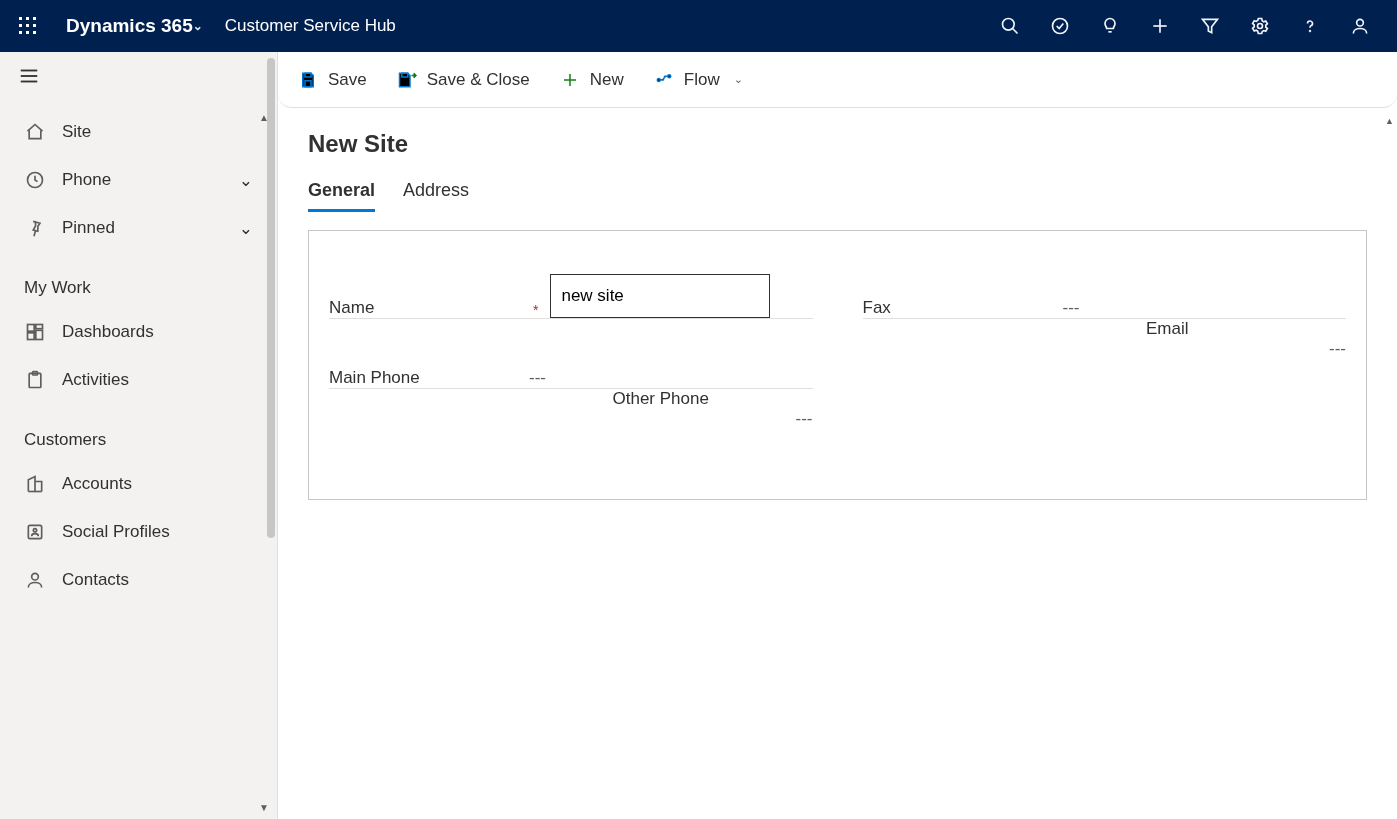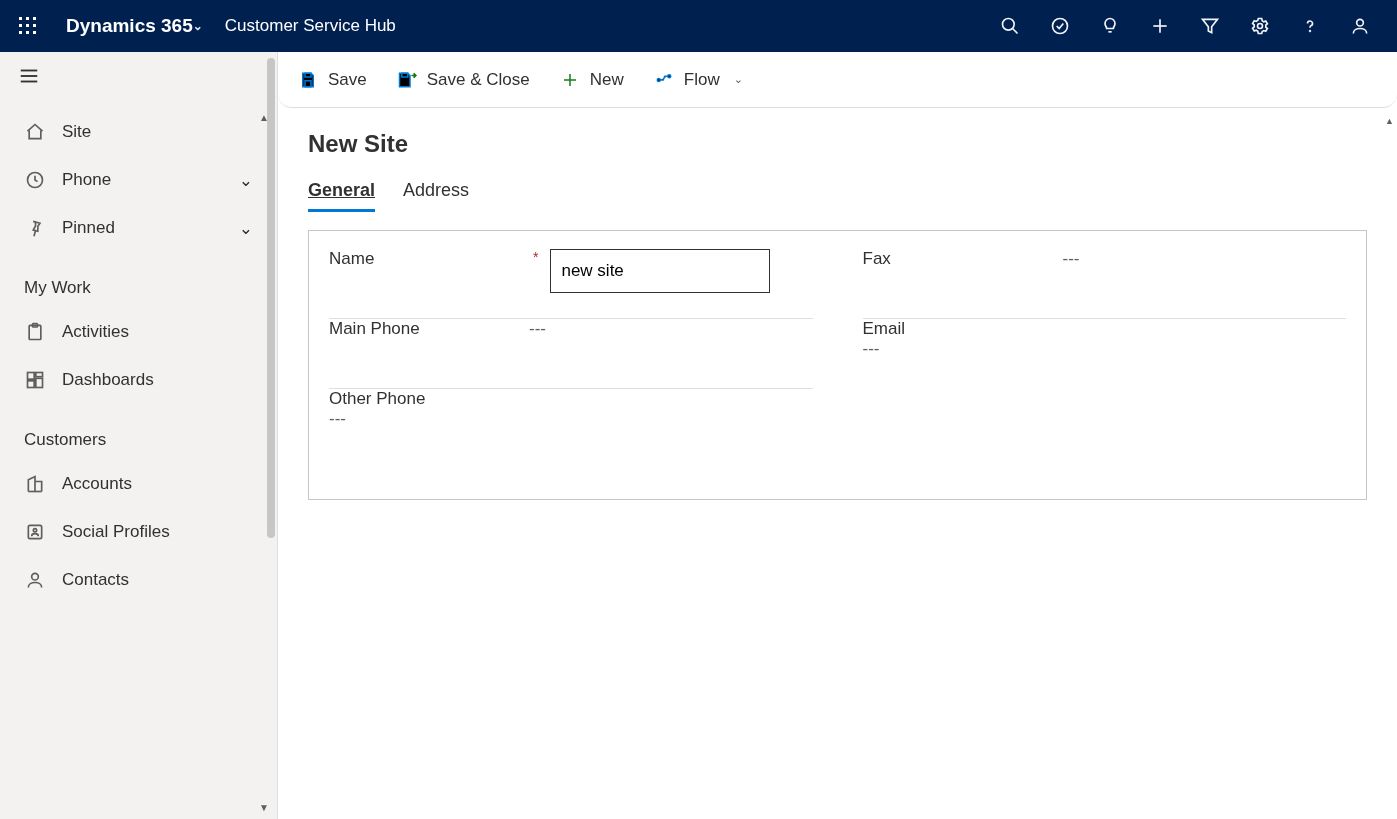--- a/index.html
+++ b/index.html
@@ -75,29 +75,29 @@
     .cmd-btn .ico { width:20px; height:20px; display:flex;align-items:center;justify-content:center;}
     .cmd-btn .ico.green svg { stroke:#107c10; }
     .cmd-btn .ico.blue svg { stroke:#0078d4; }
     .cmd-btn .ico.flow svg { stroke:#0078d4; }
     .cmd-btn .chev { font-size:11px; color:#605e5c; margin-left:4px;}
 
     .page-content { padding: 22px 30px; position:relative; }
     .page-title { font-size:24px; font-weight:700; margin-bottom:22px; }
     .tabs { display:flex; gap:28px; margin-bottom:18px; font-size:18px;}
     .tab { cursor:pointer; padding-bottom:8px; color:#323130;}
-    .tab.active { font-weight:700; border-bottom:3px solid #0078d4;text-decoration:underline;}
+    .tab.active { font-weight:700; border-bottom:3px solid #0078d4;}
     .form-card {
       border:1px solid #c8c6c4; padding: 18px 20px 40px 20px;
     }
     .form-grid {
       display:grid; grid-template-columns: 1fr 1fr; column-gap: 50px;
     }
     .field-row {
-      display:flex; align-items:flex-start; height:70px;
+      display:flex; align-items:flex-end; height:70px;
       border-bottom:1px solid #e1dfdd;
     }
     .field-row.no-border { border-bottom:none;flex-direction:column;}
     .field-label { width:200px; font-size:17px; color:#323130;}
     .req { color:#a4262c; margin-left:4px; margin-right:12px; font-size:14px;}
     .field-value { color:#605e5c; font-size:17px;}
     .text-input {
       border:1px solid #323130; height:44px; width:220px;
       padding:0 10px; font-size:17px; outline:none;
     }
@@ -223,36 +223,36 @@
             </svg>
           </span>
         <span>Pinned</span>
         <span class="chevron">⌄</span>
       </div>
 
       <div class="nav-group-title">My Work</div>
       <div class="nav-item">
         <span class="nav-icon">
             <svg width="20" height="20" viewBox="0 0 24 24" stroke-width="2">
-              <rect x="5" y="4" width="14" height="17" rx="1"></rect>
-              <rect x="9" y="2" width="6" height="4" rx="1"></rect>
-            </svg>
-          </span>
-        <span>Activities</span>
-      </div>
-      <div class="nav-item">
-        <span class="nav-icon">
-            <svg width="20" height="20" viewBox="0 0 24 24" stroke-width="2">
               <rect x="3" y="3" width="8" height="8"></rect>
               <rect x="13" y="3" width="8" height="5"></rect>
               <rect x="13" y="10" width="8" height="11"></rect>
               <rect x="3" y="13" width="8" height="8"></rect>
             </svg>
           </span>
         <span>Dashboards</span>
+      </div>
+      <div class="nav-item">
+        <span class="nav-icon">
+            <svg width="20" height="20" viewBox="0 0 24 24" stroke-width="2">
+              <rect x="5" y="4" width="14" height="17" rx="1"></rect>
+              <rect x="9" y="2" width="6" height="4" rx="1"></rect>
+            </svg>
+          </span>
+        <span>Activities</span>
       </div>
 
       <div class="nav-group-title">Customers</div>
       <div class="nav-item">
         <span class="nav-icon">
             <svg width="20" height="20" viewBox="0 0 24 24" stroke-width="2">
               <path d="M4 21V7l8-4v18"></path>
               <path d="M12 9h8v12"></path>
               <line x1="4" y1="21" x2="20" y2="21"></line>
             </svg>

